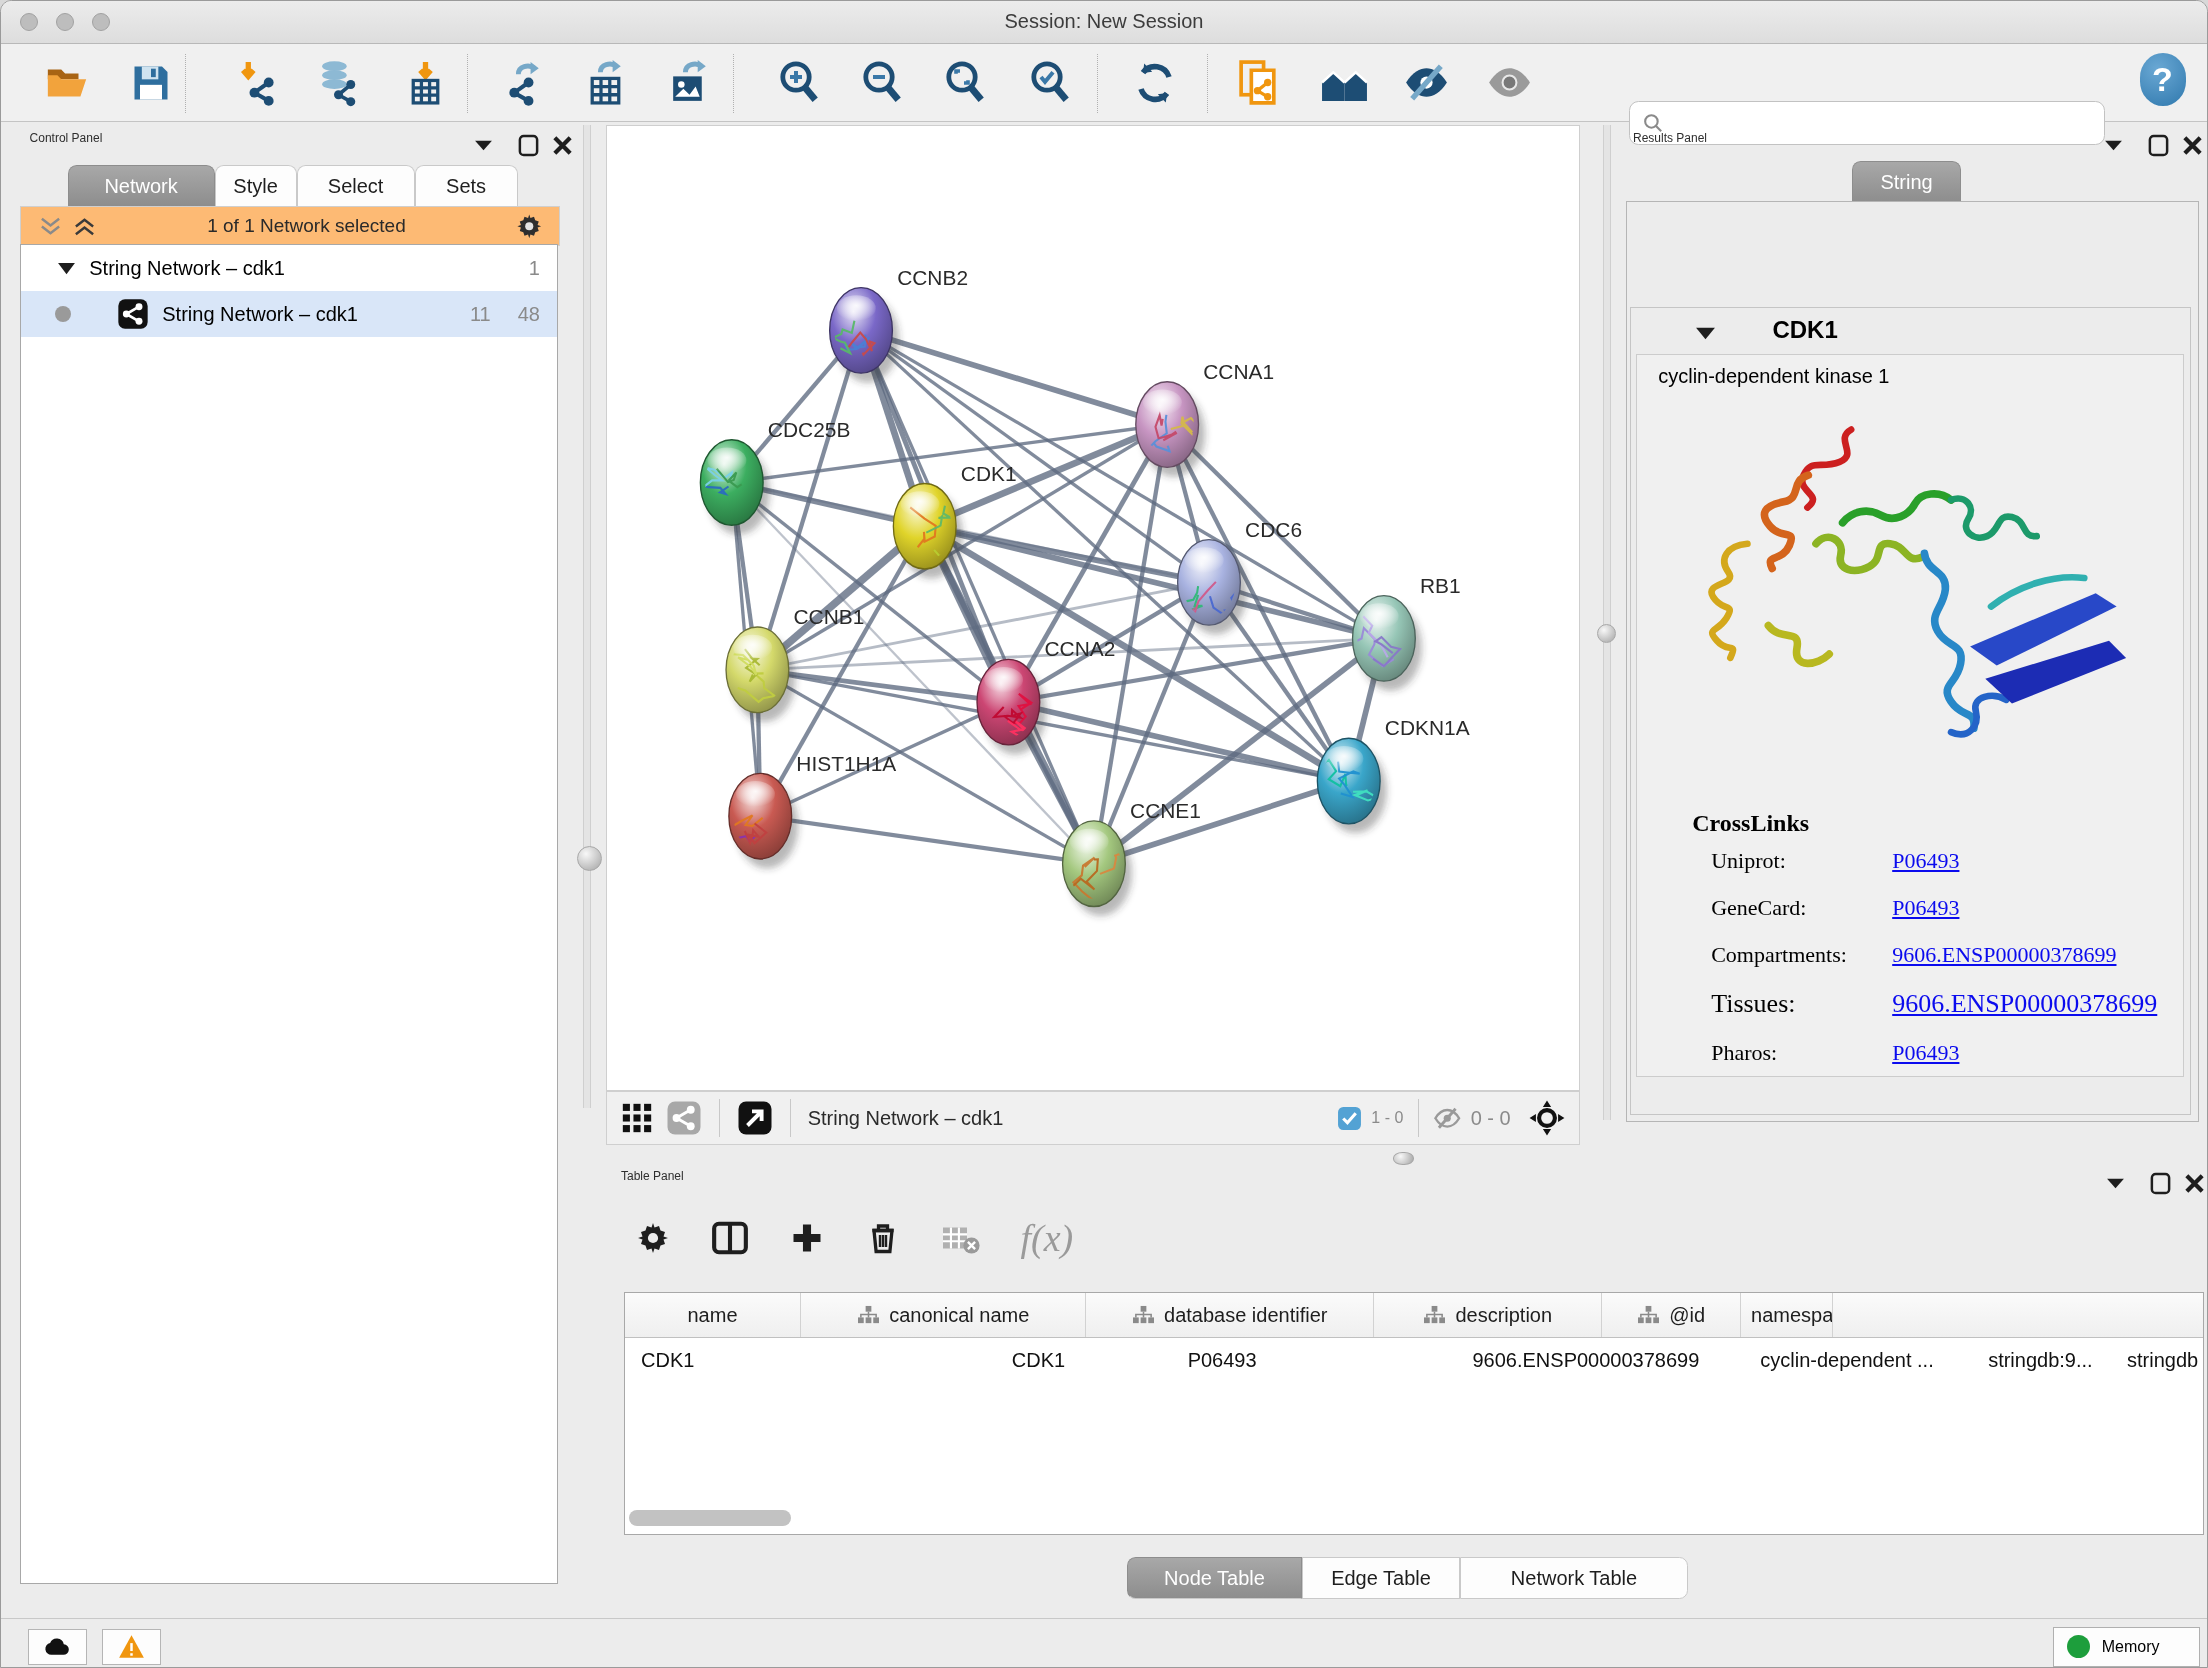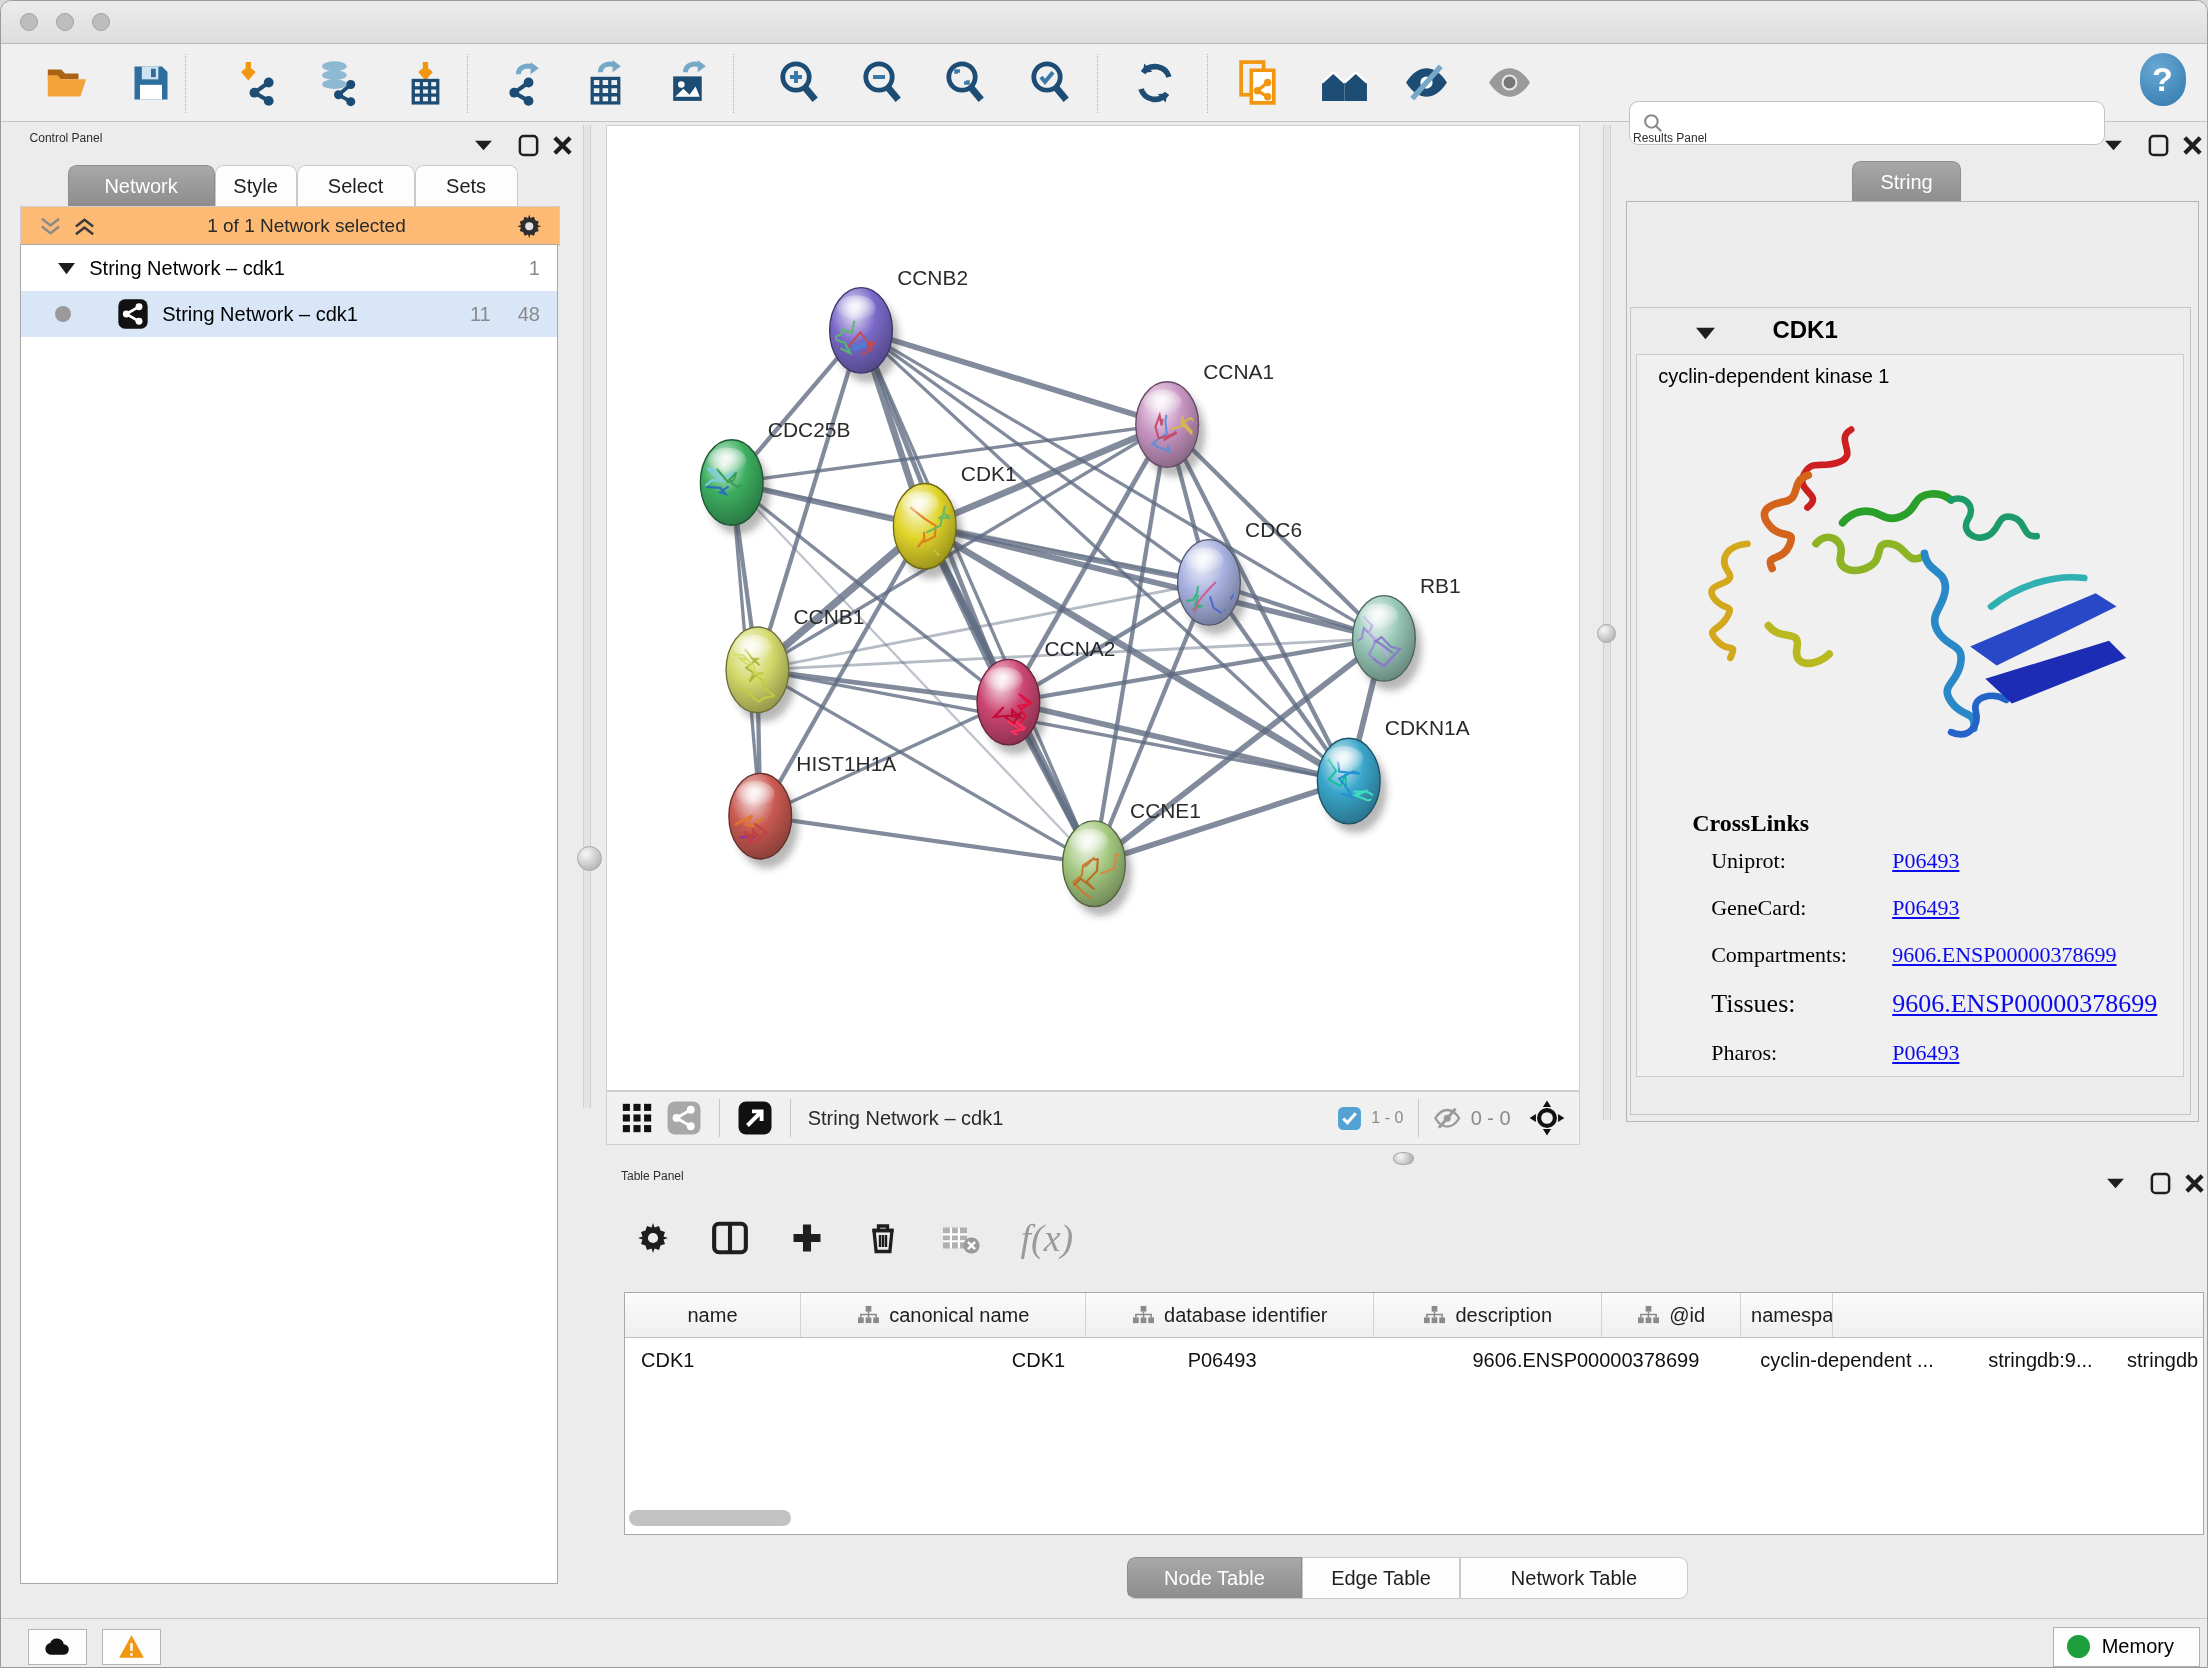--- a/index.html
+++ b/index.html
@@ -36,20 +36,21 @@
 </style>
 </head>
 <body>
 
 <div class="window">
 
   <div class="titlebar">
     <div class="tl" style="left:19px"></div>
     <div class="tl" style="left:55px"></div>
     <div class="tl" style="left:91px"></div>
+    <div class="wtitle">Session: New Session</div>
   </div>
 
   <div class="toolbar">
     <div class="tbi" style="left:40px">
       <svg width="46" height="46" viewBox="0 0 24 24">
           <path d="M2 5h7l2 2h7v3H2z" fill="#a86414"></path>
           <path d="M2 8h5l2 2h13l-3 9H2z" fill="#f2a33c"></path>
         </svg>
       </div>
     <div class="tbi" style="left:124px">
@@ -790,18 +791,18 @@
       </div>
     <div class="abs" style="left:101px;top:9.5px;width:57px;height:34px;background:#fdfdfd;border:1px solid #b5b5b5;display:flex;align-items:center;justify-content:center;">
       <svg width="27" height="25" viewBox="0 0 24 22">
           <path d="M12 1L23 21H1z" fill="#f0960f"></path>
           <rect x="10.9" y="8" width="2.2" height="7" fill="#fff"></rect>
           <rect x="10.9" y="17" width="2.2" height="2.2" fill="#fff"></rect>
         </svg>
       </div>
     <div class="abs" style="left:2052px;top:7.6px;width:145px;height:38px;background:#fdfdfd;border:1px solid #b0b0b0;display:flex;align-items:center;">
       <span id="mem-dot" style="margin-left: 13.3px; width: 23px; height: 23px; border-radius: 50%; display: inline-block; background: rgb(29, 158, 60);"></span>
-      <span style="margin-left:11.4px;font-size:20px;">Memory</span>
+      <span style="margin-left:11.4px;font-size:16px;">Memory</span>
     </div>
   </div>
 
 </div>
 
 
 </body></html>

